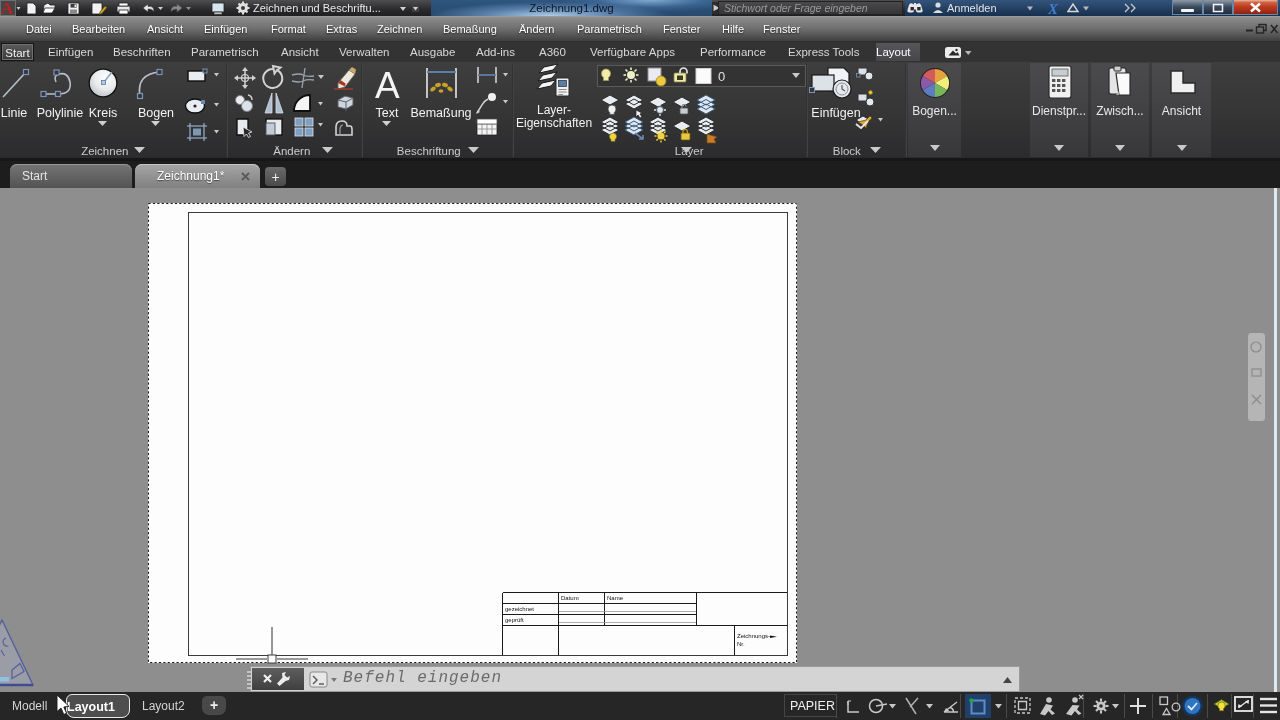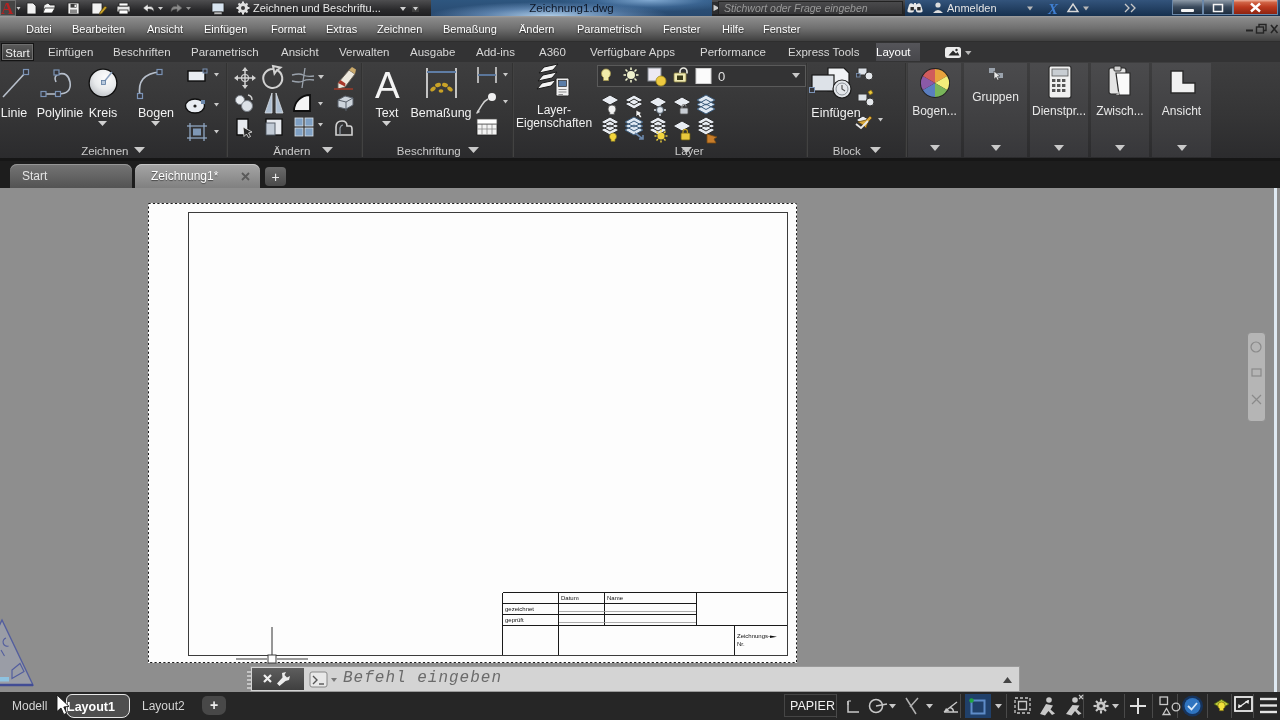--- a/index.html
+++ b/index.html
@@ -66,21 +66,21 @@
     border-left:5px solid transparent; border-right:5px solid transparent; border-top:6px solid #c9c9c9; }
 
   
   #filetabs { left:0; top:161px; width:1280px; height:27px; background:#1d1d1d; }
   .ftab { position:absolute; top:3px; height:24px; border-radius:7px 7px 0 0;
     font-size:12px; text-align:center; }
   #ft-start { left:10px; width:122px; background:linear-gradient(#757575,#535353);
     color:#e4e4e4; line-height:24px; box-shadow:inset 0 1px 0 #969696; text-align:left; padding-left:12px; }
   #ft-draw { left:135px; width:125px; background:linear-gradient(#a6a6a6,#808080);
     color:#fff; line-height:24px; box-shadow:inset 0 1px 0 #c4c4c4; text-shadow:0 1px 1px rgba(0,0,0,.5);
-    text-align:left; padding-left:16px; }
+    text-align:left; padding-left:22px; }
   #ft-plus { left:265px; top:6px; width:21px; height:19px; border-radius:4px;
     background:linear-gradient(#6a6a6a,#4a4a4a); color:#eee; font-size:14px; line-height:20px; text-align:center; }
 
   
   #canvas { left:0; top:188px; width:1280px; height:504px; background:#8e8e8e; }
   #paper { position:absolute; left:148px; top:15px; width:649px; height:460px;
     background:#fdfdfd; border:1px solid transparent; }
   #frame { position:absolute; left:38.5px; top:8px; width:600.5px; height:443.5px;
     border:1px solid #3c3c3c; }
   #navpill { position:absolute; left:1247px; top:144px; width:19px; height:90px;
@@ -524,28 +524,20 @@
       <circle cx="16" cy="16" r="15" fill="#222"></circle>
       <path d="M16 16 L16 2 A14 14 0 0 1 28.1 9 Z" fill="#e8a33d"></path>
       <path d="M16 16 L28.1 9 A14 14 0 0 1 28.1 23 Z" fill="#f2ee7a"></path>
       <path d="M16 16 L28.1 23 A14 14 0 0 1 16 30 Z" fill="#79b55a"></path>
       <path d="M16 16 L16 30 A14 14 0 0 1 3.9 23 Z" fill="#5a7ec0"></path>
       <path d="M16 16 L3.9 23 A14 14 0 0 1 3.9 9 Z" fill="#8a5aa8"></path>
       <path d="M16 16 L3.9 9 A14 14 0 0 1 16 2 Z" fill="#d05c5c"></path>
     </svg>
     <div class="cplabel">Bogen...</div>
   </div>
-  <div class="cpanel" style="left:964px;width:63px">
-    <svg style="position:absolute;left:24px;top:4px" width="16" height="14" viewBox="0 0 16 14">
-      <rect x="1" y="1" width="6" height="5" fill="#9aa2ac"></rect>
-        <rect x="9" y="6" width="6" height="5" fill="#9aa2ac"></rect>
-      <path d="M6 4 l6 5 l-2.5 0.5 l1.5 3 l-1.5 0.8 l-1.5 -3 l-2 2 z" fill="#e8e8e8" stroke="#333" stroke-width="0.6"></path>
-    </svg>
-    <div class="cplabel" style="top:27px">Gruppen</div>
-  </div>
   <div class="cpanel" style="left:1030px;width:58px">
     <svg style="position:absolute;left:18px;top:2px" width="24" height="34" viewBox="0 0 24 34">
       <rect x="1" y="1" width="22" height="32" rx="2" fill="#f0f0f0" stroke="#2a2a2a" stroke-width="1.2"></rect>
       <rect x="4" y="4" width="16" height="7" fill="#c8cdd2" stroke="#555" stroke-width="0.8"></rect>
       <g fill="#555">
         <rect x="4" y="14" width="3.4" height="3"></rect>
           <rect x="9" y="14" width="3.4" height="3"></rect>
           <rect x="14" y="14" width="3.4" height="3"></rect>
         <rect x="4" y="19" width="3.4" height="3"></rect>
           <rect x="9" y="19" width="3.4" height="3"></rect>

